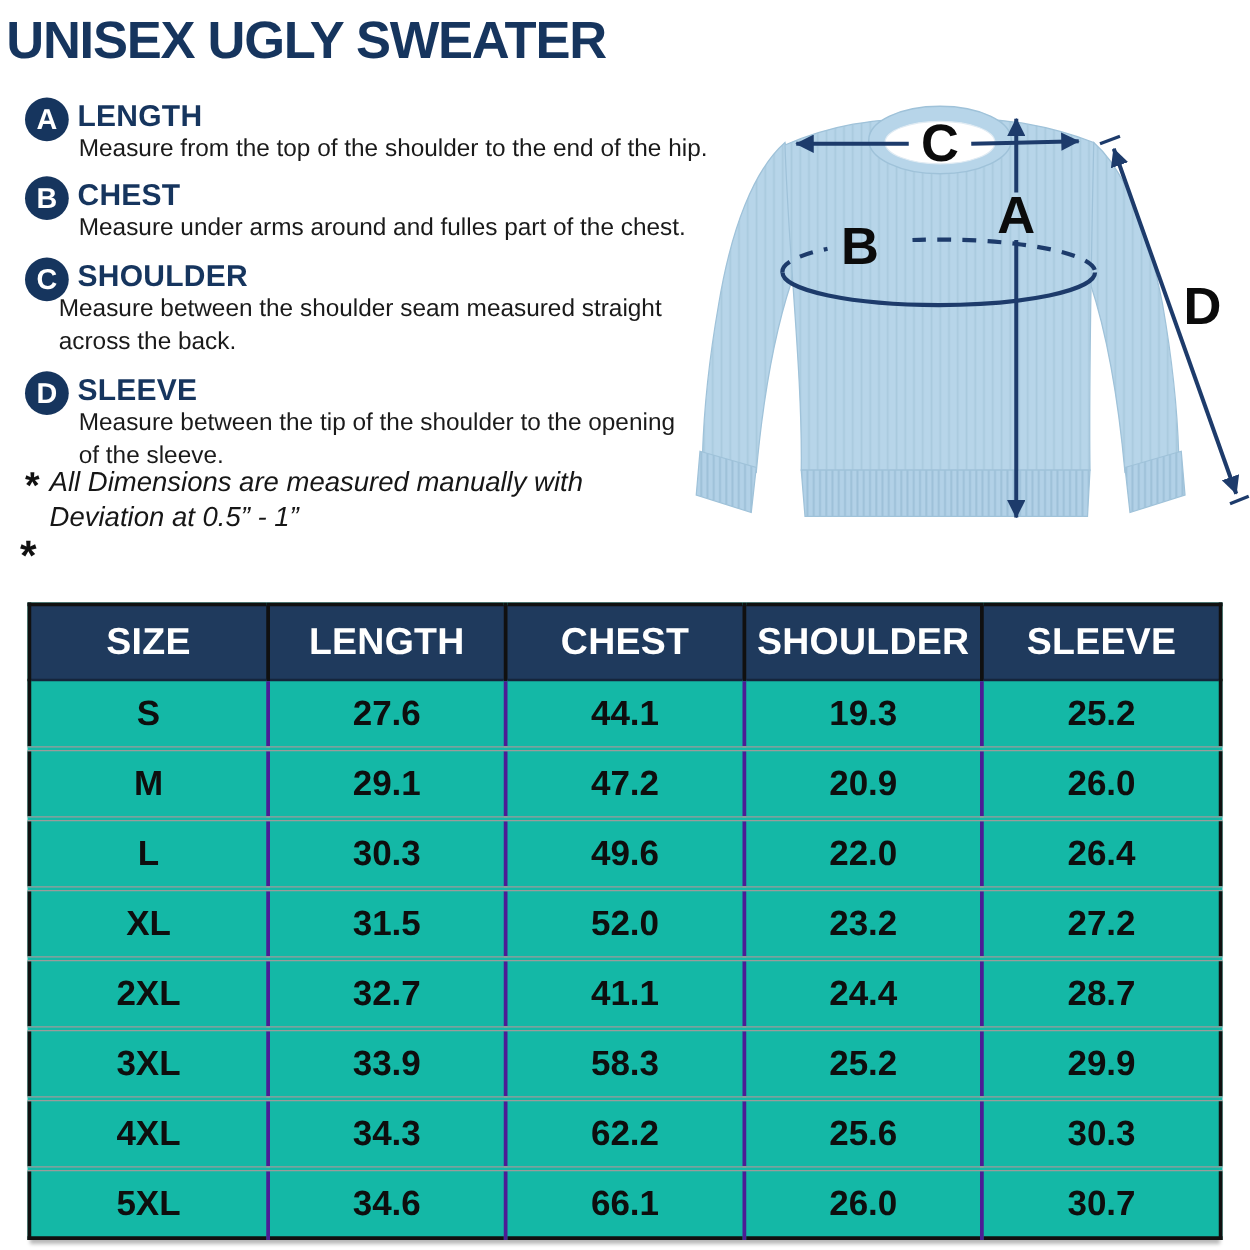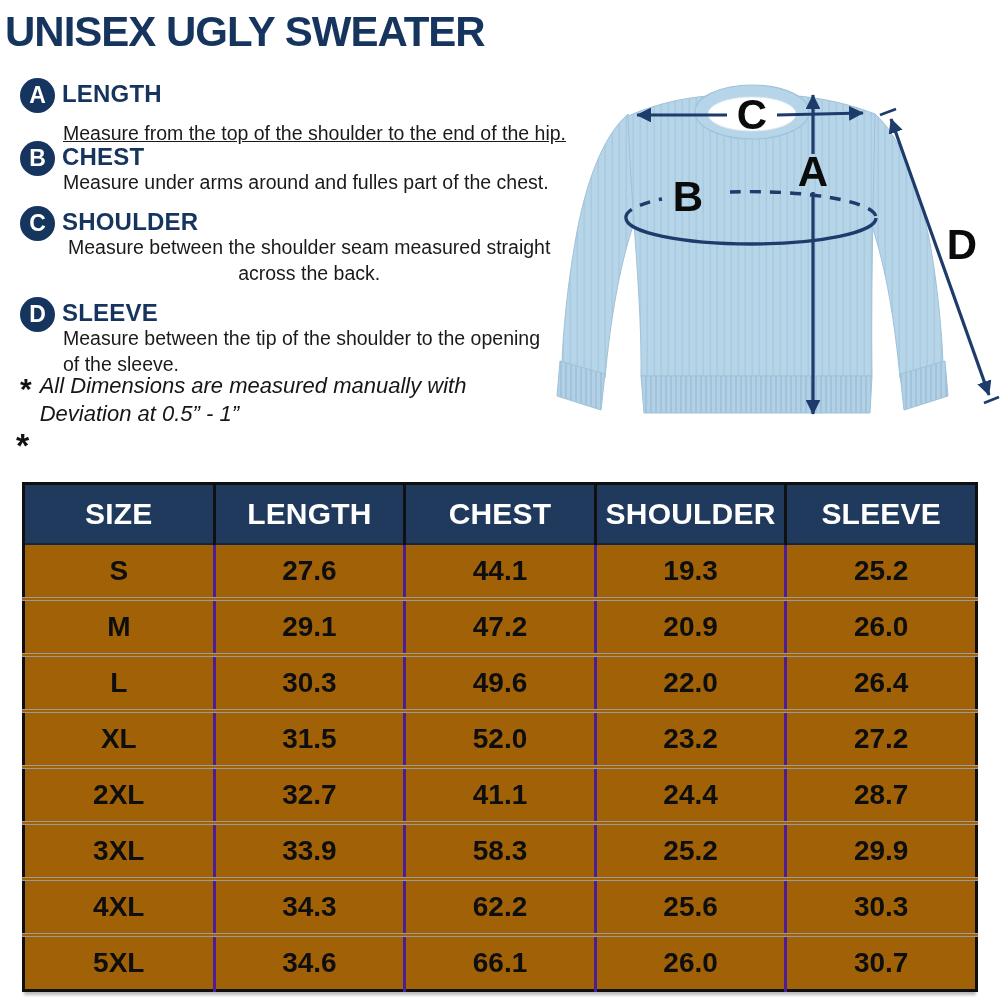--- a/index.html
+++ b/index.html
@@ -30,21 +30,21 @@
   .note .star{font-weight:700;color:#111;}
   .deviation-note{left:20px;top:372px;}
   .deviation-note .star{font-size:30px;line-height:30px;margin-top:2px;}
   .deviation-note .txt{font-size:22px;line-height:28px;margin-left:8px;white-space:pre-line;font-style:italic;}
   .units-note{left:16px;top:428px;}
   .units-note .star{font-size:34px;line-height:34px;}
   .units-note .txt{font-size:30px;letter-spacing:0.3px;margin-left:10px;margin-top:5px;color:#0d0d0d;}
   .sweater-wrap{position:absolute;left:555px;top:68px;width:445px;height:400px;}
   table.size-table{
     position:absolute;left:22px;top:482px;width:956px;
-    border-collapse:collapse;table-layout:fixed;background:#a16207;
+    border-collapse:collapse;table-layout:fixed;background:#14b8a6;
     border:3px solid #101010;
     box-shadow:0 5px 3px -2px rgba(0,0,0,0.28);
   }
   .size-table th{
     background:var(--header_bg,#1f3a5d);color:#ffffff;
     font-size:30px;font-weight:700;letter-spacing:0.2px;
     height:56px;border-left:3px solid #101010;
   }
   .size-table th:first-child{border-left:none;}
   .size-table td{
@@ -57,33 +57,33 @@
   svg text{font-family:"Liberation Sans","DejaVu Sans",sans-serif;}
 </style>
 </head>
 <body>
 
 <h1 class="page-title">UNISEX UGLY SWEATER</h1>
 
 <div>
   <div class="badge" style="left:20px;top:78px;">A</div>
   <h2 class="sec-label" style="left:62px;top:80px;">LENGTH</h2>
-  <div class="sec-desc" style="left:63px;top:120px;text-decoration:underline;">Measure from the top of the shoulder to the end of the hip.</div>
+  <div class="sec-desc" style="left:63px;top:106px;">Measure from the top of the shoulder to the end of the hip.</div>
 </div>
 
 <div>
   <div class="badge" style="left:20px;top:141px;">B</div>
   <h2 class="sec-label" style="left:62px;top:143px;">CHEST</h2>
   <div class="sec-desc" style="left:63px;top:169px;">Measure under arms around and fulles part of the chest.</div>
 </div>
 
 <div>
   <div class="badge" style="left:20px;top:206px;">C</div>
   <h2 class="sec-label" style="left:62px;top:208px;">SHOULDER</h2>
-  <div class="sec-desc" style="left:68px;top:234px;text-align:center;">Measure between the shoulder seam measured straight
+  <div class="sec-desc" style="left:47px;top:234px;">Measure between the shoulder seam measured straight
 across the back.</div>
 </div>
 
 <div>
   <div class="badge" style="left:20px;top:297px;">D</div>
   <h2 class="sec-label" style="left:62px;top:299px;">SLEEVE</h2>
   <div class="sec-desc" style="left:63px;top:325px;">Measure between the tip of the shoulder to the opening
 of the sleeve.</div>
 </div>
 

